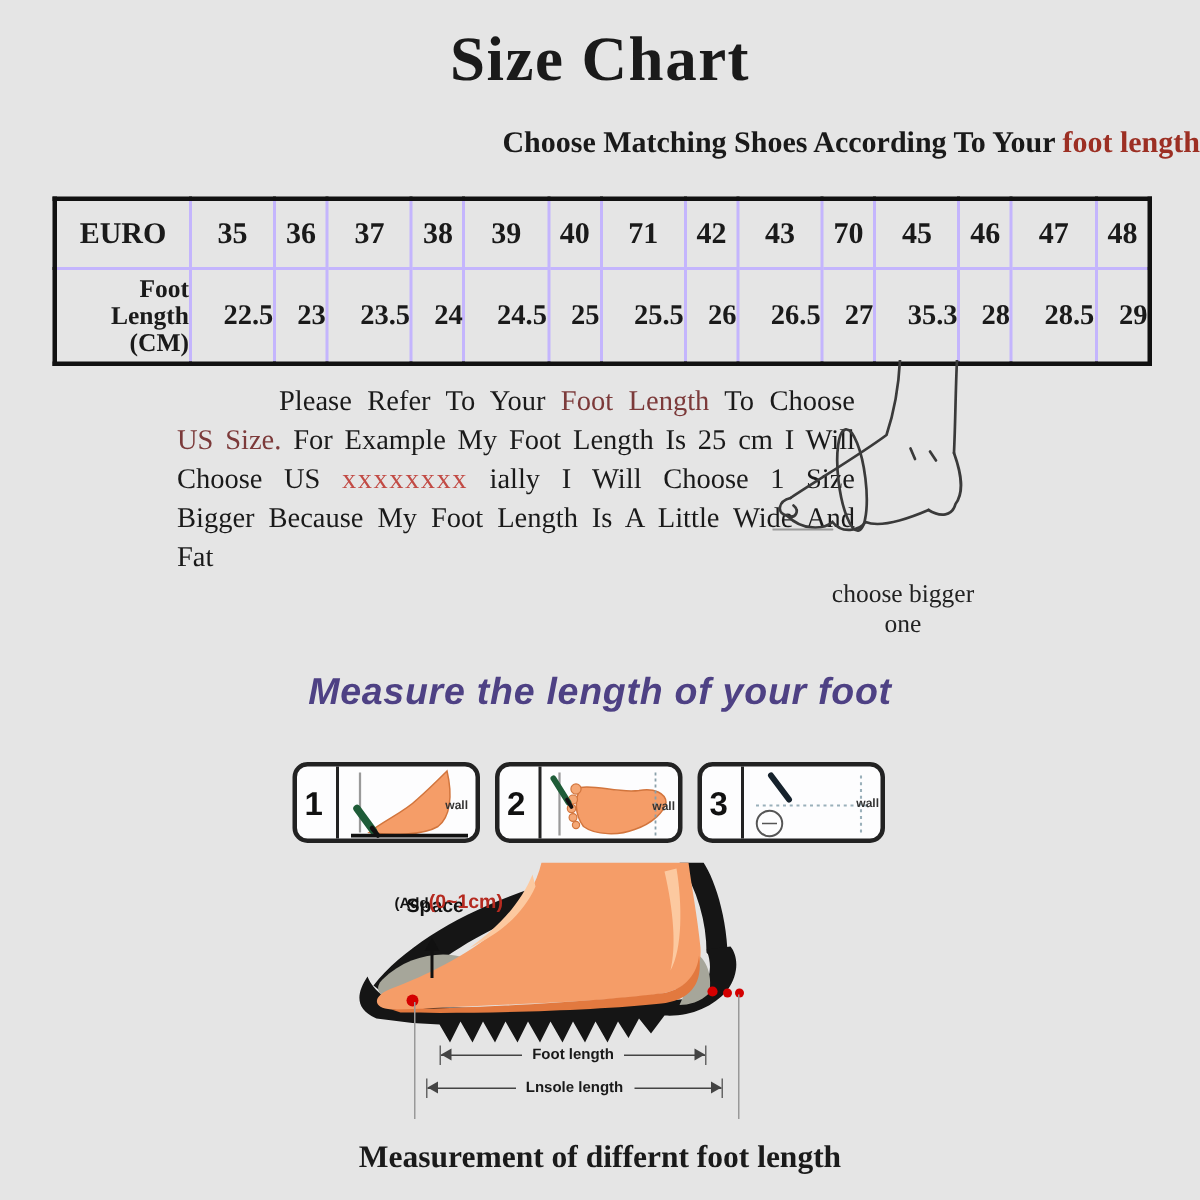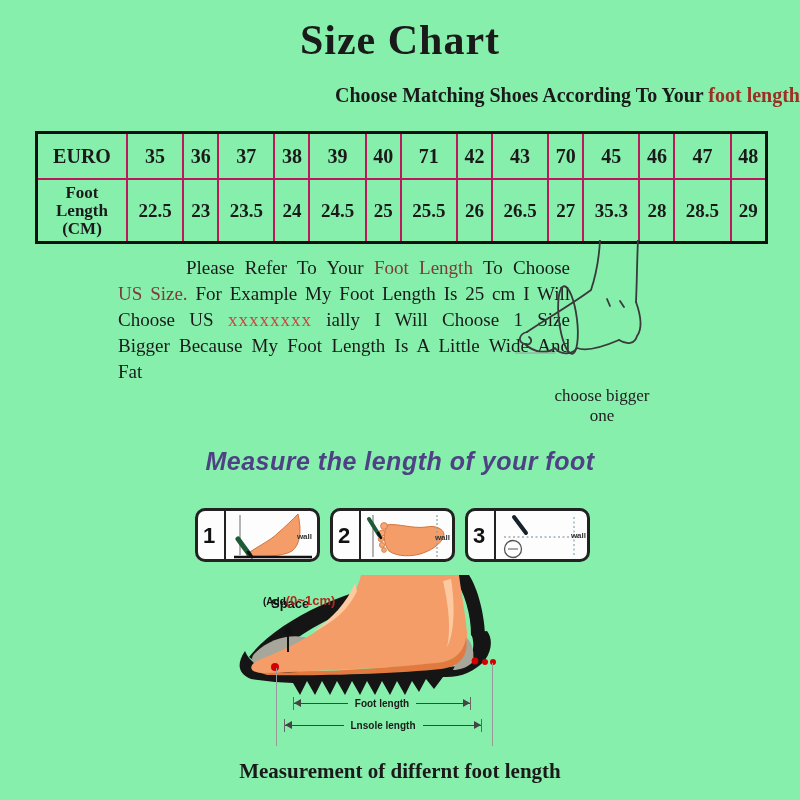--- a/index.html
+++ b/index.html
@@ -1,33 +1,33 @@
 <!DOCTYPE html>
 <html><head>
 <meta charset="utf-8">
 <style>
   html,body{margin:0;padding:0;background:#ffffff;}
   #canvas{
-    position:relative;width:800px;height:800px;background:#86efac;
+    position:relative;width:800px;height:800px;background:#e5e5e5;
     font-family:"Liberation Serif", serif;color:#1a1a1a;overflow:hidden;
   }
   .abs{position:absolute;}
 
   
   .main-title{top:16px;left:0;right:0;text-align:center;font-size:42px;font-weight:bold;letter-spacing:1px;}
   .subtitle{top:84px;left:0;right:0;text-align:right;font-size:20px;font-weight:bold;}
   .subtitle .hl{color:#9c2f23;}
 
   
   table.size-table{position:absolute;left:35px;top:131px;width:733px;border-collapse:collapse;
     border:3px solid #111;}
-  table.size-table td{border:2px solid #be185d;text-align:center;font-weight:bold;
+  table.size-table td{border:2px solid #c4b5fd;text-align:center;font-weight:bold;
     font-family:"Liberation Serif",serif;padding:0;}
   tr.r1 td{height:44px;font-size:20px;}
-  tr.r2 td{height:61px;font-size:19px;}
+  tr.r2 td{height:61px;font-size:19px;text-align:right;}
   td.lblcol{width:88px;font-size:19px;line-height:19px;}
   tr.r2 td.lblcol{font-size:17px;line-height:18px;}
 
   
   .attention{left:118px;top:255px;width:452px;}
   .attention-heading{color:#7c3a3a;font-size:19px;margin:0 0 1px 2px;}
   .attention p{margin:0;font-size:19px;line-height:26px;text-align:justify;
     text-indent:68px;word-spacing:2.5px;}
   .maroon{color:#7c3a3a;}
   .cross-red{color:#c24b45;letter-spacing:1px;}

